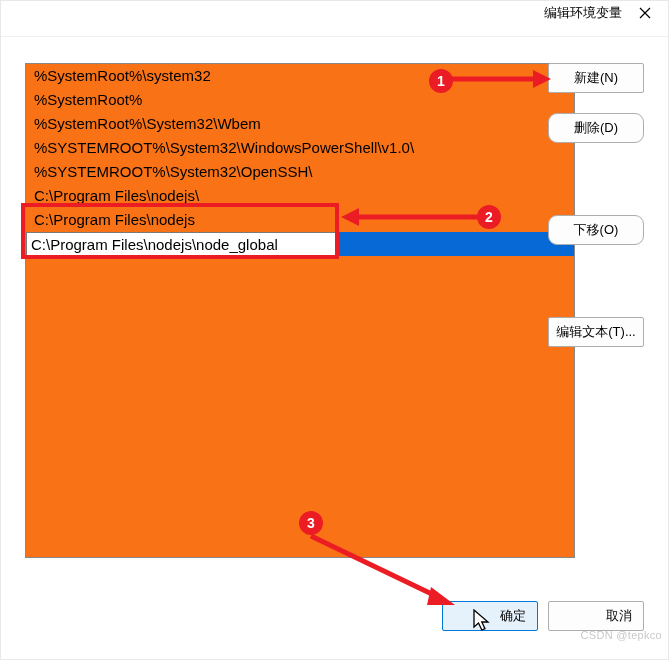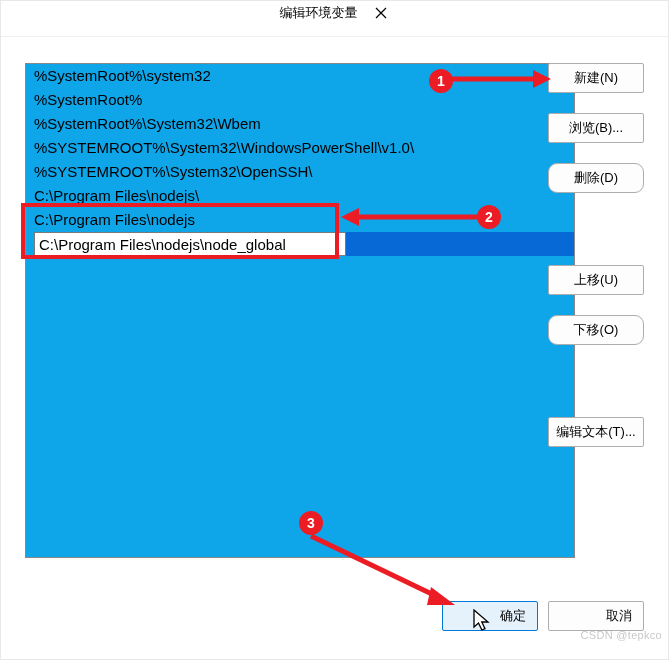--- a/index.html
+++ b/index.html
@@ -9,41 +9,41 @@
       font-size: 13px;
       background: #ffffff;
       position: relative;
       overflow: hidden;
       border: 1px solid #e8e8e8;
     }
     .titlebar {
       height: 36px;
       display: flex;
       align-items: center;
-      justify-content: center;
+      justify-content: flex-end;
       padding: 0 0 11px 14px;
       border-bottom: 1px solid #f0f0f0;
     }
     .titlebar .title { font-size: 13px; }
     .close-btn {
       width: 46px; height: 36px;
       display: flex; align-items: center; justify-content: center;
       cursor: pointer;
     }
     .content {
       position: absolute;
       top: 36px; left: 0; right: 0; bottom: 0;
       padding: 18px 24px 24px 24px;
     }
     .listbox {
       position: absolute;
       left: 24px; top: 26px;
       width: 550px; height: 495px;
       border: 1px solid #888;
-      background: #0ea5e9;
+      background: #f97316;
       overflow: hidden;
     }
     .list-item {
       height: 24px;
       line-height: 24px;
       padding: 0 8px;
       font-size: 15px;
       white-space: nowrap;
       position: relative;
     }
@@ -84,21 +84,20 @@
       font-size: 14px;
       font-weight: bold;
       display: flex; align-items: center; justify-content: center;
       z-index: 30;
       pointer-events: none;
     }
     .arrow { position: absolute; z-index: 25; pointer-events: none; }
     .sel-row {
       background: #0769d6;
       color: #fff;
-      margin-left: 8px;
     }
     .edit-input {
       position: absolute;
       left: 0; top: 0; width: 312px; height: 24px;
       border: 1px solid #7a7a7a;
       background: #fff;
       color: #000;
       font-size: 15px;
       font-family: inherit;
       padding: 0 4px;
@@ -140,28 +139,22 @@
     <div class="list-item sel-row" style="position:relative;">
       <span>C:\Program Files\nodejs\node_global</span>
       <input class="edit-input" value="C:\Program Files\nodejs\node_global" style="">
     </div>
   </div>
 
   <div class="buttons-col">
     <button class="btn gap-s">
         <span>新建(N)</span>
       </button>
-    <button class="btn gap-s">
-        <span>浏览(B)...</span>
-      </button>
     <button class="btn gap-l">
         <span>删除(D)</span>
-      </button>
-    <button class="btn gap-s">
-        <span>上移(U)</span>
       </button>
     <button class="btn gap-l">
         <span>下移(O)</span>
       </button>
     <button class="btn">
         <span>编辑文本(T)...</span>
       </button>
   </div>
 
   <div class="bottom-buttons">

